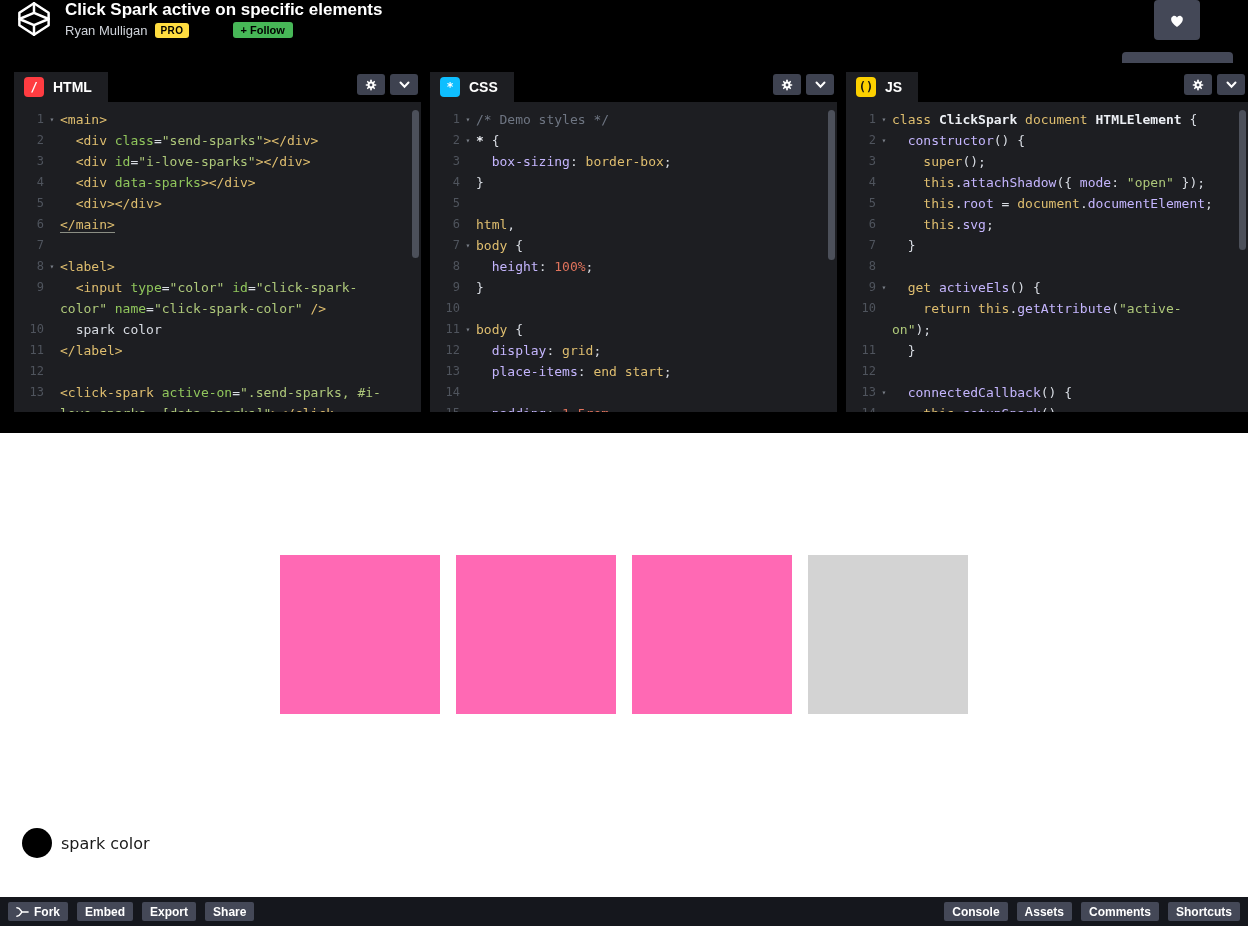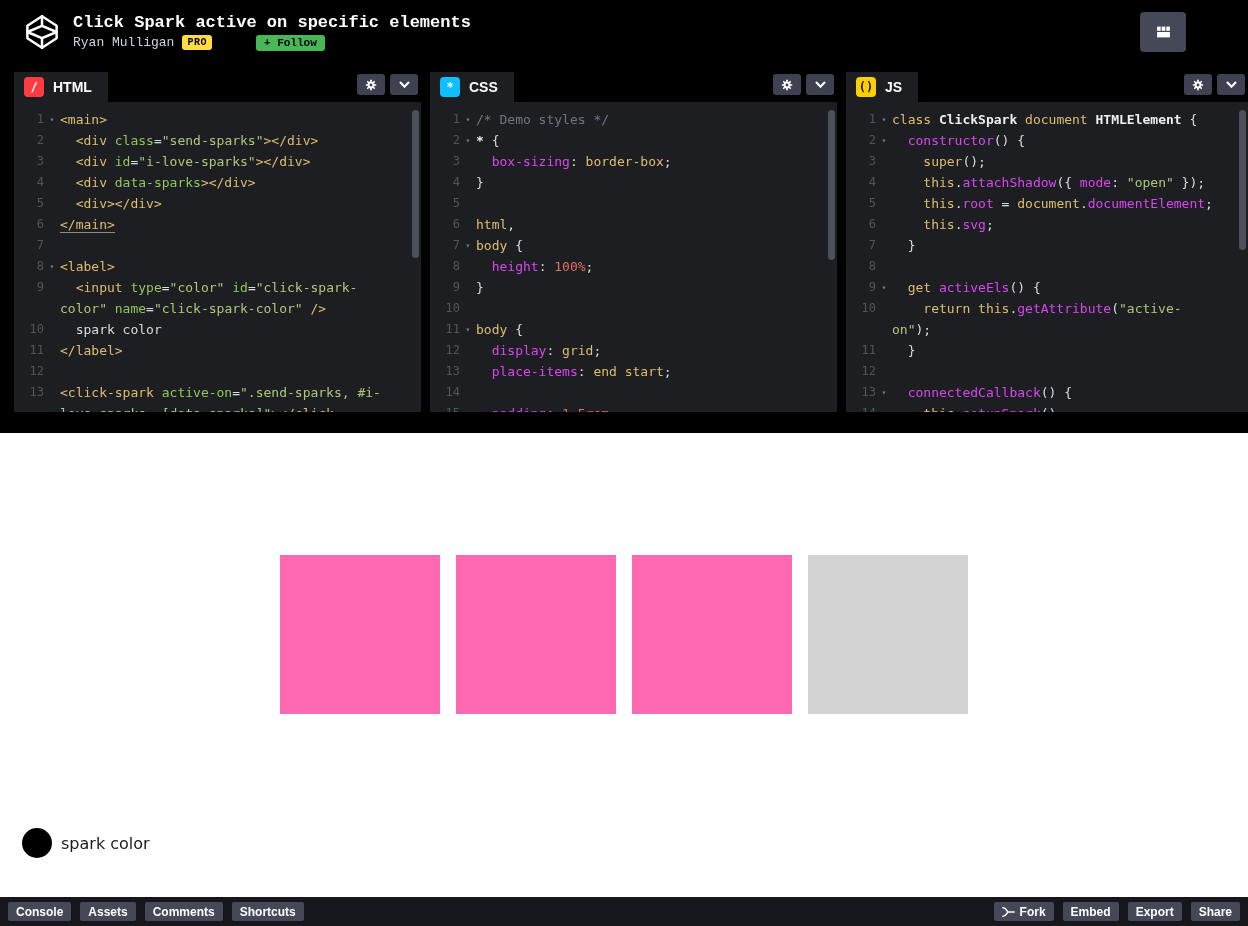--- a/index.html
+++ b/index.html
@@ -1,21 +1,21 @@
 <!DOCTYPE html>
 <html style="--topbar-bg: #000000; --editor-bg: #1d1e22; --footer-bg: #15171d; --button-gray: #444857; --accent-green: #47b757; --badge-yellow: #ffdd40; --html-icon-red: #ff3c41; --css-icon-blue: #0ebeff; --js-icon-yellow: #fcd000; --box-pink: #ff69b4; --box-gray: #d3d3d3;"><head>
 <meta charset="utf-8">
 <style>
   html,body{margin:0;padding:0;background:#000;}
   .screen{position:relative;width:1248px;height:926px;overflow:hidden;background:#fff;
           font-family:"Liberation Sans",sans-serif;}
 
   
-  .topbar{height:63px;background:var(--topbar-bg,#000);display:flex;align-items:center;
-          justify-content:space-between;padding:0 23px;box-sizing:border-box;font-family:Liberation Mono, monospace;}
+  .topbar{height:63px;background:var(--topbar-bg,#000);display:flex;align-items:flex-start;
+          justify-content:space-between;padding:0 15px;box-sizing:border-box;}
   .tb-left{display:flex;align-items:center;gap:8px;}
   .logo{width:38px;height:38px;display:flex;align-items:center;justify-content:center;cursor:pointer;}
   .title-block{display:flex;flex-direction:column;justify-content:center;margin-left:4px;}
   .pen-title{color:#fff;font-size:17px;font-weight:bold;line-height:20px;}
   .author-row{display:flex;align-items:center;gap:8px;margin-top:2px;}
   .author-name{color:#cfd3da;font-size:13px;}
   .pro-badge{background:var(--badge-yellow,#ffdd40);color:#000;font-size:10px;font-weight:bold;
              padding:2px 5px;border-radius:3px;letter-spacing:.5px;}
   .follow-btn{background:var(--accent-green,#47b757);color:#000;font-size:11px;font-weight:bold;
               padding:2px 8px;border-radius:3px;cursor:pointer;margin-left:36px;}
@@ -45,21 +45,21 @@
         box-sizing:border-box;overflow:hidden;font-family:"DejaVu Sans Mono",monospace;font-size:13px;}
   .crow{display:flex;height:21px;line-height:21px;}
   .ln{width:30px;text-align:right;color:#4f545d;font-size:12px;flex:none;}
   .fold{width:16px;text-align:center;color:#7a7f88;font-size:8px;flex:none;line-height:21px;}
   .ctext{white-space:pre;}
   .tok-tag{color:#dfbe6f;}
   .tok-tagu{color:#dfbe6f;border-bottom:1px solid #8b8e84;}
   .tok-attr{color:#90c65c;}
   .tok-str{color:#aec87a;}
   .tok-plain{color:#d8dce3;}
-  .tok-lav{color:#d946ef;}
+  .tok-lav{color:#c4b5fd;}
   .tok-num{color:#e0735c;}
   .tok-com{color:#6e7582;}
   .tok-def{color:#eceff4;font-weight:bold;}
   .sb-thumb{position:absolute;right:2px;width:7px;border-radius:4px;background:#4c505a;cursor:pointer;}
   .p-html .sb-thumb{top:8px;height:148px;}
   .p-css .sb-thumb{top:8px;height:150px;}
   .p-js .sb-thumb{top:8px;height:140px;}
 
   
   .preview{position:relative;height:464px;background:#fff;}
@@ -470,31 +470,31 @@
         <div class="box" style="background: rgb(211, 211, 211);"></div>
       </div>
     <div class="color-widget">
       <span class="color-swatch" style="background: rgb(0, 0, 0);"></span>
       <span class="color-label">spark color</span>
     </div>
   </div>
 
   <div class="footer">
     <div class="fgroup">
-      <div class="fbtn">Console</div>
-      <div class="fbtn">Assets</div>
-      <div class="fbtn">Comments</div>
-      <div class="fbtn">Shortcuts</div>
-    </div>
-    <div class="fgroup">
       <div class="fbtn">
         <svg width="13" height="12" viewBox="0 0 14 12">
           <path d="M1 10.5 C5 10.5 5 6 7 6 M1 1.5 C5 1.5 5 6 7 6 M7 6 H13" stroke="#fff" stroke-width="1.7" fill="none" stroke-linecap="round"></path>
         </svg>
         <span>Fork</span>
       </div>
       <div class="fbtn">Embed</div>
       <div class="fbtn">Export</div>
       <div class="fbtn">Share</div>
     </div>
+    <div class="fgroup">
+      <div class="fbtn">Console</div>
+      <div class="fbtn">Assets</div>
+      <div class="fbtn">Comments</div>
+      <div class="fbtn">Shortcuts</div>
+    </div>
   </div>
 
 </div>
 
 </body></html>

